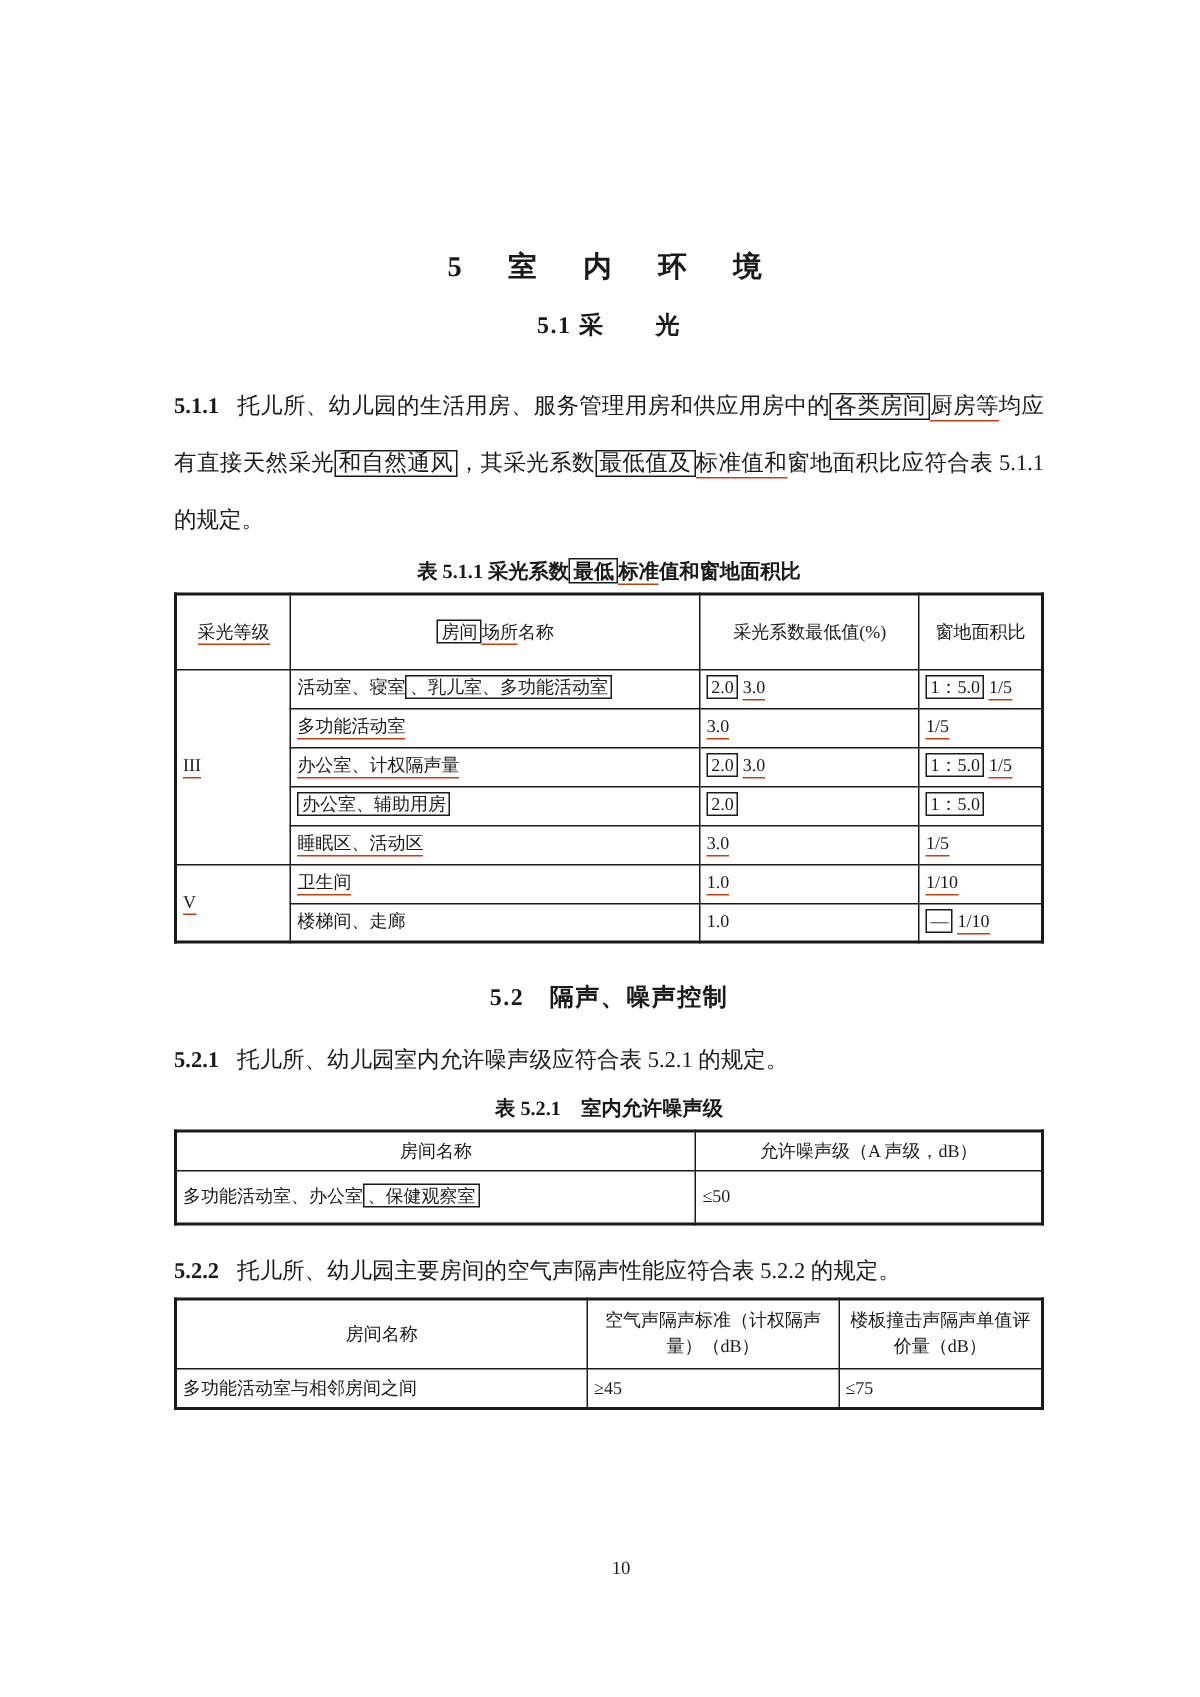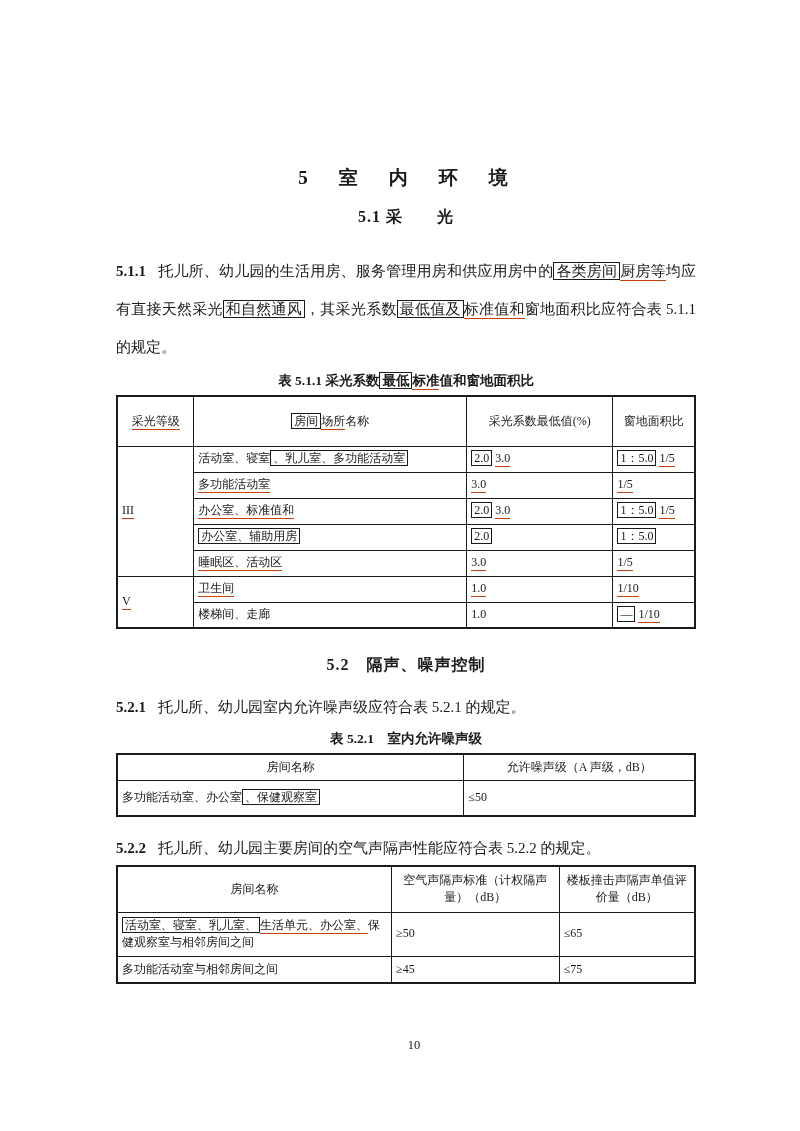--- a/index.html
+++ b/index.html
@@ -92,21 +92,21 @@
       <td><span class="seg-plain">活动室、寝室</span><span class="seg-box">、乳儿室、多功能活动室</span></td>
       <td><span class="seg-box">2.0</span><span class="seg-plain"> </span><span class="seg-underline">3.0</span></td>
       <td><span class="seg-box">1：5.0</span><span class="seg-plain"> </span><span class="seg-underline">1/5</span></td>
     </tr>
     <tr>
       <td><span class="seg-underline">多功能活动室</span></td>
       <td><span class="seg-underline">3.0</span></td>
       <td><span class="seg-underline">1/5</span></td>
     </tr>
     <tr>
-      <td><span class="seg-underline">办公室、标准值和</span></td>
+      <td><span class="seg-underline">办公室、计权隔声量</span></td>
       <td><span class="seg-box">2.0</span><span class="seg-plain"> </span><span class="seg-underline">3.0</span></td>
       <td><span class="seg-box">1：5.0</span><span class="seg-plain"> </span><span class="seg-underline">1/5</span></td>
     </tr>
     <tr>
       <td><span class="seg-box">办公室、辅助用房</span></td>
       <td><span class="seg-box">2.0</span></td>
       <td><span class="seg-box">1：5.0</span></td>
     </tr>
     <tr>
       <td><span class="seg-underline">睡眠区、活动区</span></td>
@@ -159,25 +159,20 @@
         <col style="width:29%">
         <col style="width:23.5%">
       </colgroup>
     <tbody>
         <tr>
       <th><span class="seg-plain">房间名称</span></th>
       <th><span class="seg-plain">空气声隔声标准（计权隔声量）（dB）</span></th>
       <th><span class="seg-plain">楼板撞击声隔声单值评价量（dB）</span></th>
     </tr>
     <tr>
-      <td class="tall"><span class="seg-box">活动室、寝室、乳儿室、</span><span class="seg-underline">生活单元、办公室、</span><span class="seg-plain">保健观察室与相邻房间之间</span></td>
-      <td class="tall"><span class="seg-plain">≥50</span></td>
-      <td class="tall"><span class="seg-plain">≤65</span></td>
-    </tr>
-    <tr>
       <td class="short"><span class="seg-plain">多功能活动室与相邻房间之间</span></td>
       <td class="short"><span class="seg-plain">≥45</span></td>
       <td class="short"><span class="seg-plain">≤75</span></td>
     </tr>
   </tbody>
     </table>
 
 </div>
 
 <div class="page-number">10</div>

